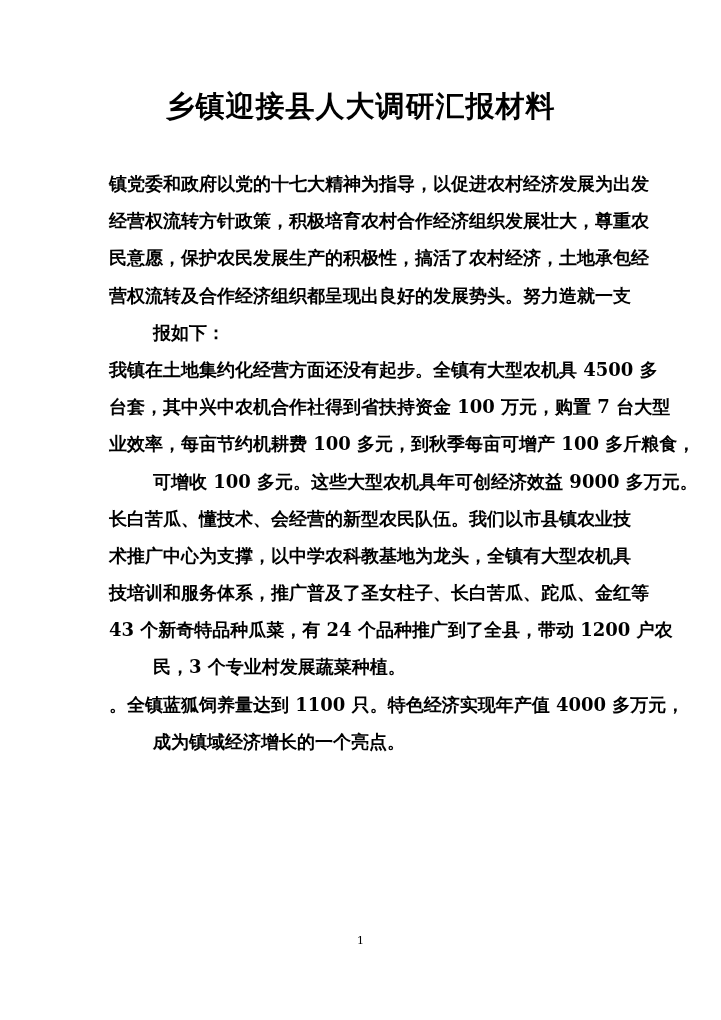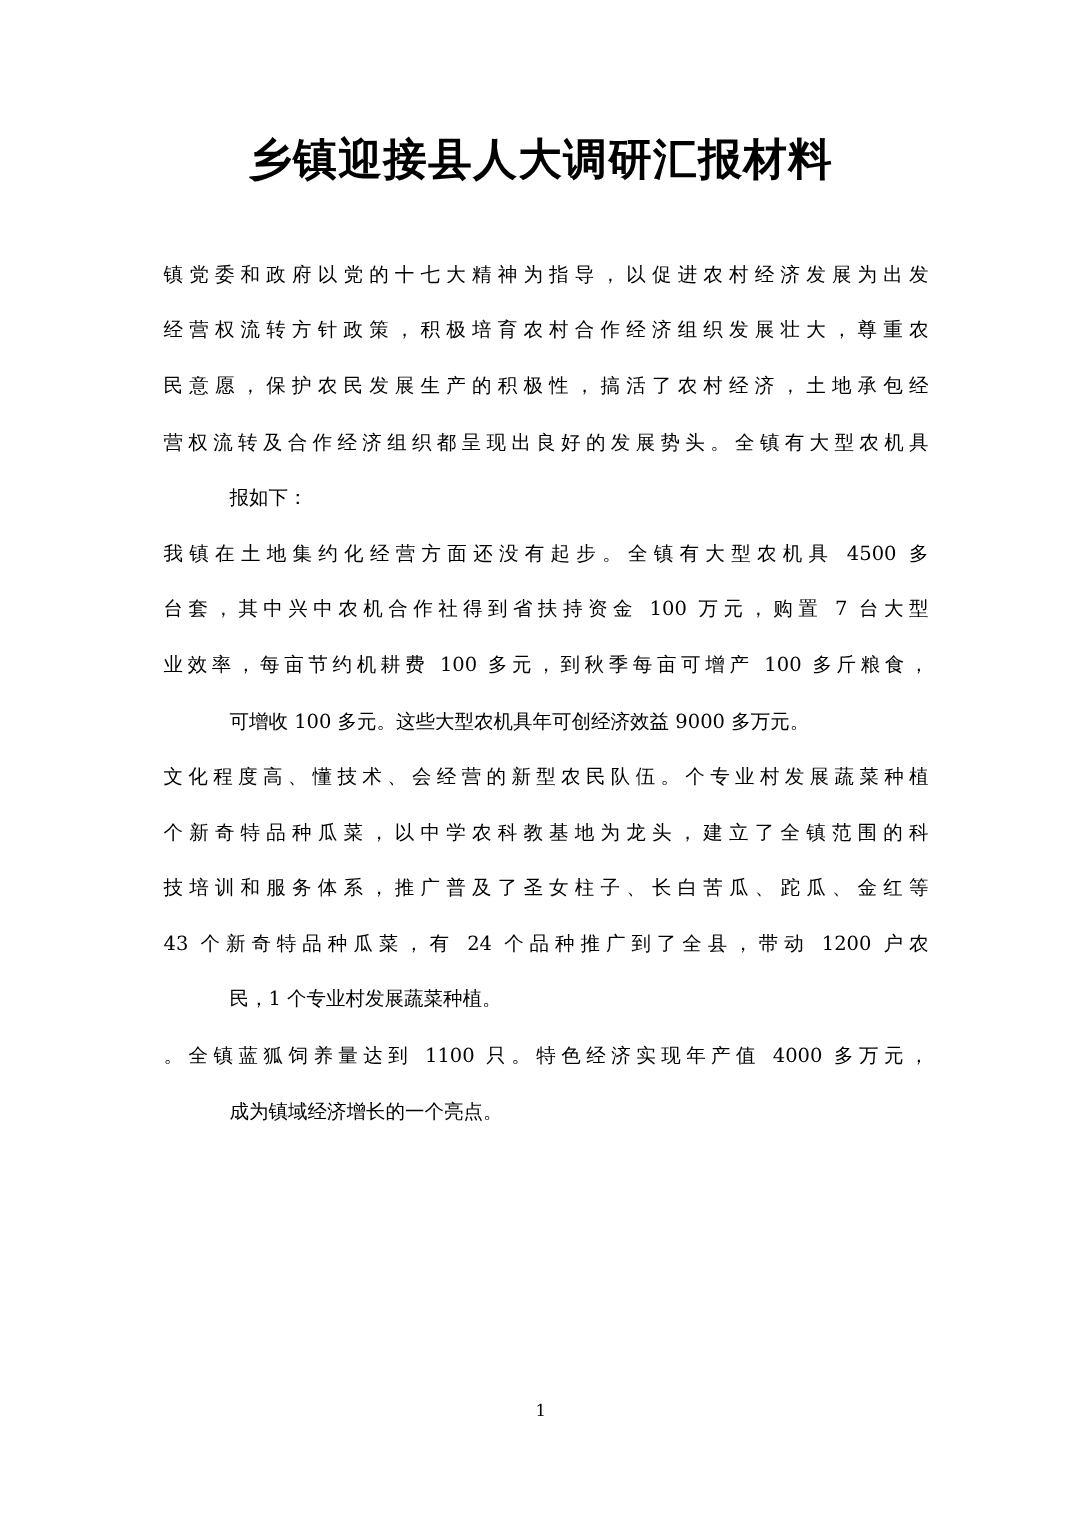--- a/index.html
+++ b/index.html
@@ -35,24 +35,25 @@
     }
     .body {
       position: absolute;
       left: 109px;
       top: 165px;
       width: 510px;
     }
     .line {
       height: 37.2px;
       line-height: 37.2px;
-      font-size: 13px;
+      font-size: 18px;
       white-space: nowrap;
       text-align: justify;
       text-align-last: justify;
+      font-weight: bold;
     }
     .line.last {
       text-align-last: left;
       margin-left: 44px;
     }
     .page-number {
       position: absolute;
       left: 0;
       top: 934px;
       width: 721px;
@@ -64,29 +65,29 @@
 </head>
 <body>
 
 <div class="page">
   <div class="title">乡镇迎接县人大调研汇报材料</div>
 
   <div class="body">
     <div class="line">镇党委和政府以党的十七大精神为指导，以促进农村经济发展为出发</div>
     <div class="line">经营权流转方针政策，积极培育农村合作经济组织发展壮大，尊重农</div>
     <div class="line">民意愿，保护农民发展生产的积极性，搞活了农村经济，土地承包经</div>
-    <div class="line">营权流转及合作经济组织都呈现出良好的发展势头。全镇有大型农机具</div>
+    <div class="line">营权流转及合作经济组织都呈现出良好的发展势头。努力造就一支</div>
     <div class="line last">报如下：</div>
     <div class="line">我镇在土地集约化经营方面还没有起步。全镇有大型农机具 4500 多</div>
     <div class="line">台套，其中兴中农机合作社得到省扶持资金 100 万元，购置 7 台大型</div>
     <div class="line">业效率，每亩节约机耕费 100 多元，到秋季每亩可增产 100 多斤粮食，</div>
     <div class="line last">可增收 100 多元。这些大型农机具年可创经济效益 9000 多万元。</div>
-    <div class="line">文化程度高、懂技术、会经营的新型农民队伍。个专业村发展蔬菜种植</div>
-    <div class="line">个新奇特品种瓜菜，以中学农科教基地为龙头，建立了全镇范围的科</div>
+    <div class="line">长白苦瓜、懂技术、会经营的新型农民队伍。我们以市县镇农业技</div>
+    <div class="line">术推广中心为支撑，以中学农科教基地为龙头，全镇有大型农机具</div>
     <div class="line">技培训和服务体系，推广普及了圣女柱子、长白苦瓜、跎瓜、金红等</div>
     <div class="line">43 个新奇特品种瓜菜，有 24 个品种推广到了全县，带动 1200 户农</div>
-    <div class="line last">民，1 个专业村发展蔬菜种植。</div>
+    <div class="line last">民，3 个专业村发展蔬菜种植。</div>
     <div class="line">。全镇蓝狐饲养量达到 1100 只。特色经济实现年产值 4000 多万元，</div>
     <div class="line last">成为镇域经济增长的一个亮点。</div>
   </div>
 
   <div class="page-number">1</div>
 </div>
 
 </body></html>

